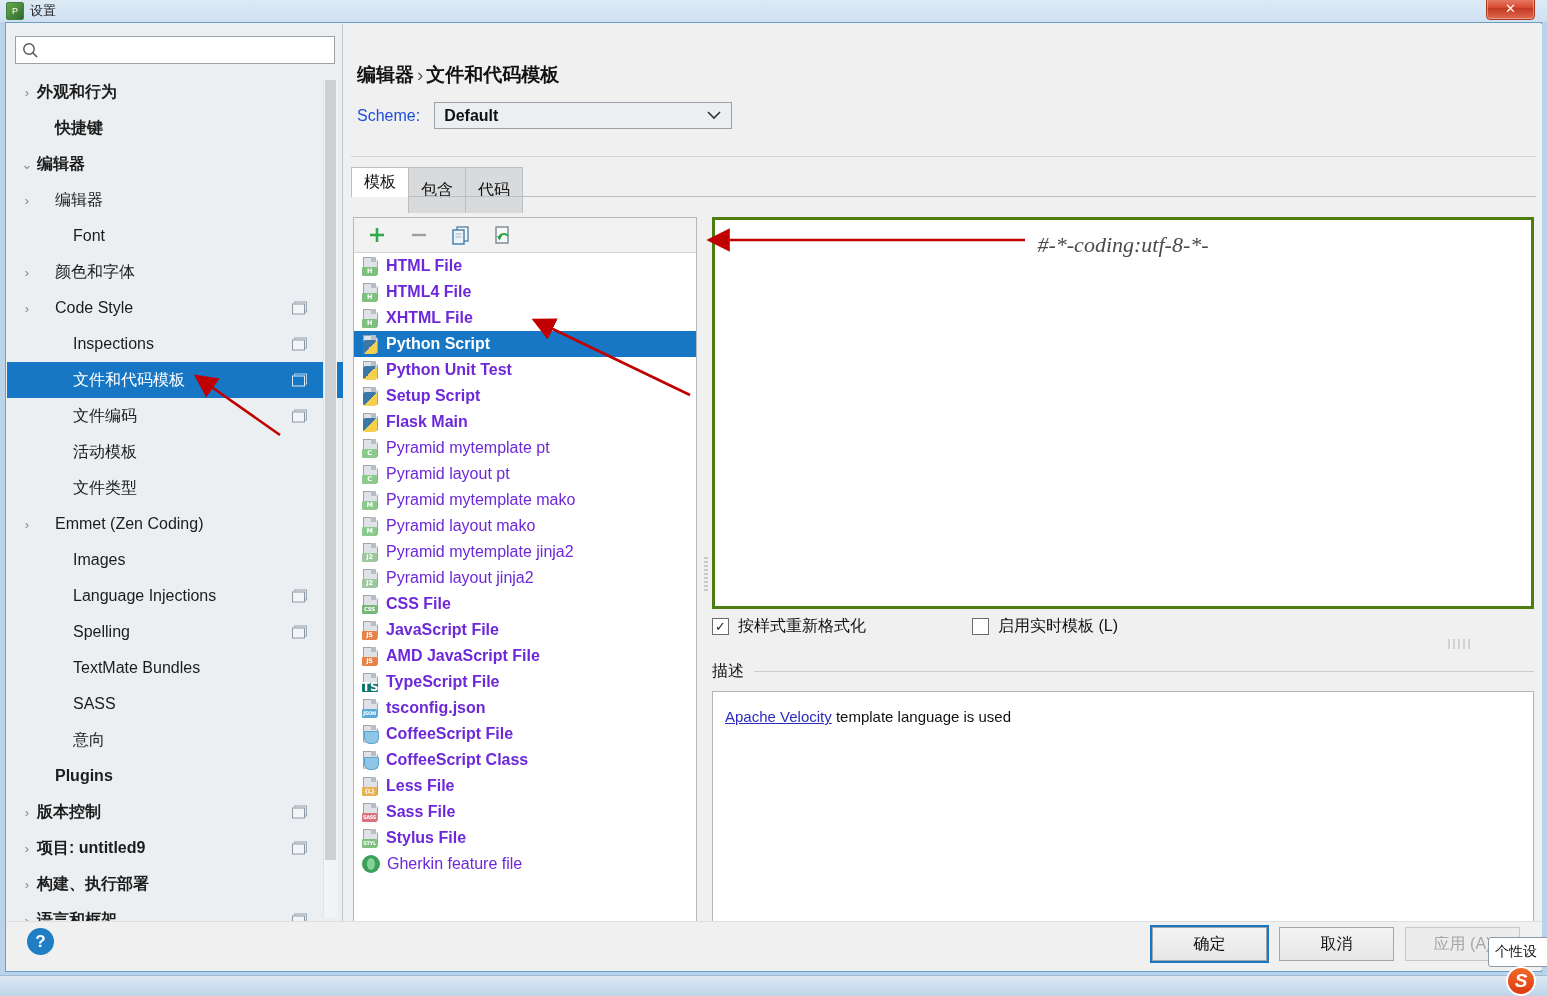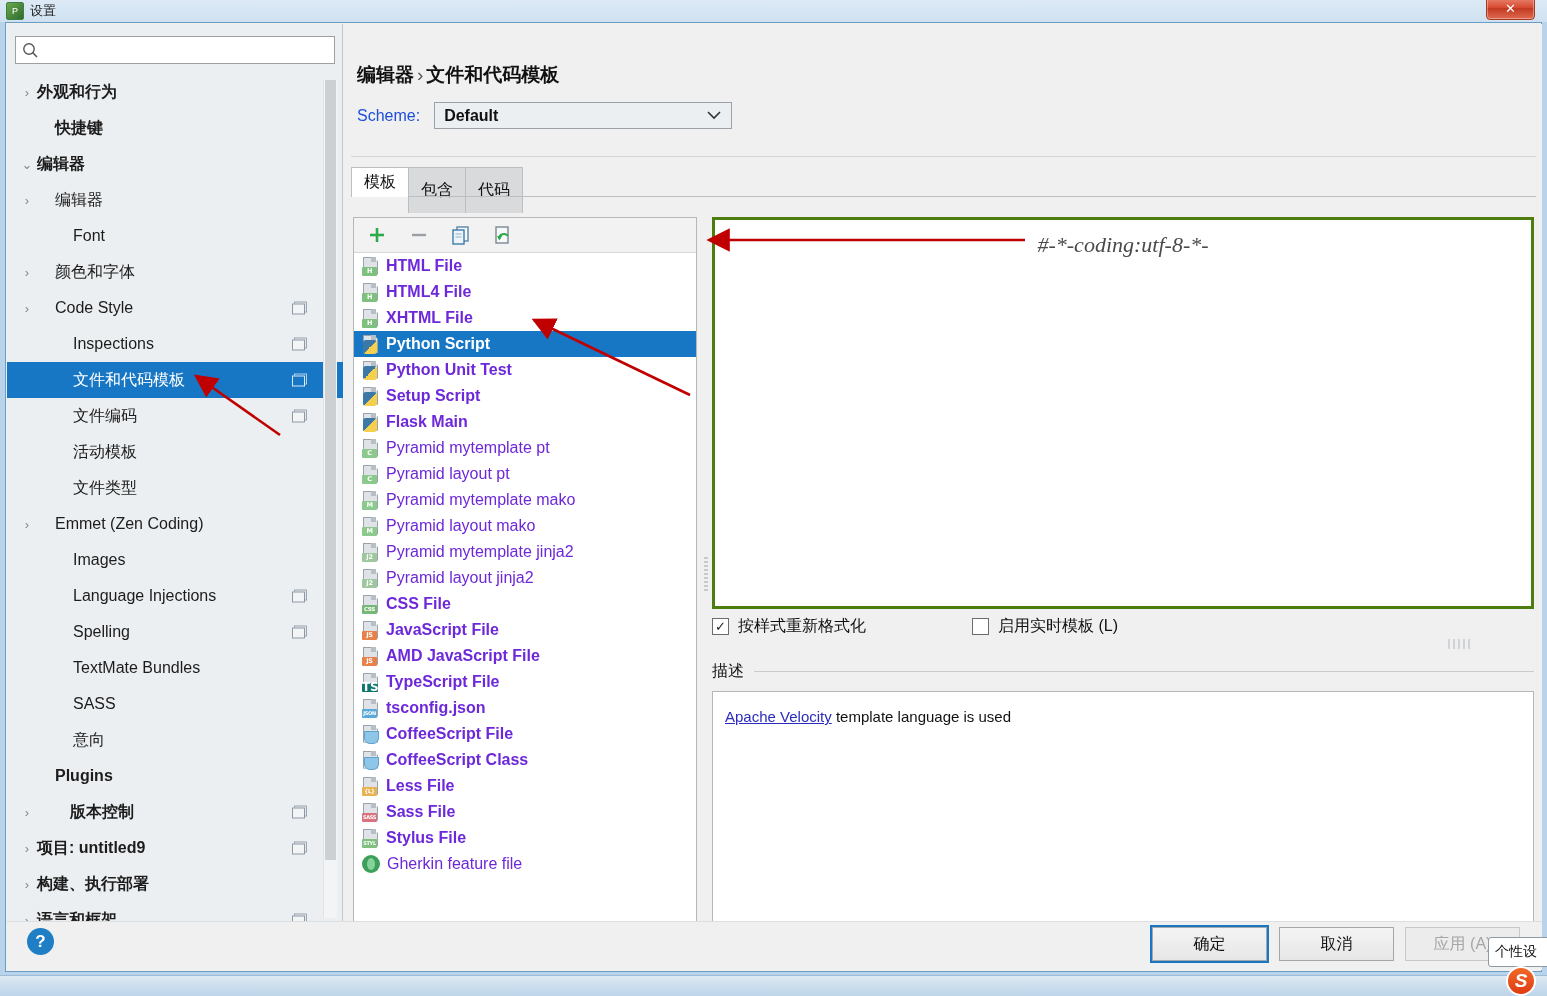--- a/index.html
+++ b/index.html
@@ -403,21 +403,21 @@
           <div class="tree-row">
             <span class="arrow none"></span>
             <span class="label" style="padding-left: 36px;">意向</span>
           </div>
           <div class="tree-row bold">
             <span class="arrow none"></span>
             <span class="label" style="padding-left: 18px;">Plugins</span>
           </div>
           <div class="tree-row bold">
             <span class="arrow">›</span>
-            <span class="label" style="padding-left: 0px; margin-left: 33px;">版本控制</span>
+            <span class="label" style="padding-left: 0px;">版本控制</span>
             <span class="copy-ind">
               <span class="b"></span>
               <span class="f"></span>
             </span>
           </div>
           <div class="tree-row bold">
             <span class="arrow">›</span>
             <span class="label" style="padding-left: 0px;">项目: untitled9</span>
             <span class="copy-ind">
               <span class="b"></span>

